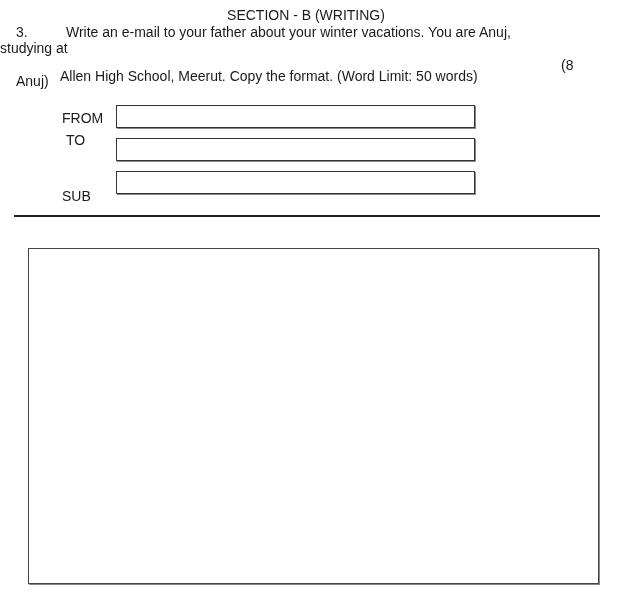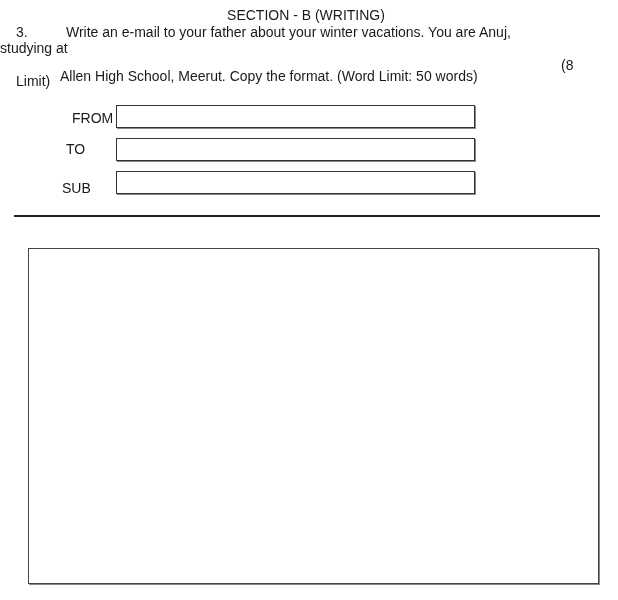--- a/index.html
+++ b/index.html
@@ -59,33 +59,33 @@
 
   <div class="abs heading">
     <span>SECTION - B (WRITING)</span>
   </div>
 
   <div class="abs" style="left:16px; top:24px;">3.</div>
   <div class="abs" style="left:66px; top:24px;">Write an e-mail to your father about your winter vacations. You are Anuj,</div>
   <div class="abs" style="left:0; top:40px;">studying at</div>
   <div class="abs" style="left:60px; top:68px;">Allen High School, Meerut. Copy the format. (Word Limit: 50 words)</div>
   <div class="abs" style="left:561px; top:57px;">(8</div>
-  <div class="abs" style="left:16px; top:73px;">Limit)</div>
+  <div class="abs" style="left:16px; top:73px;">Anuj)</div>
 
-  <div class="abs label" style="left:72px; top:110px;">FROM</div>
+  <div class="abs label" style="left:62px; top:110px;">FROM</div>
   <div class="field-box" style="left:116px; top:105px; width:359px; height:23px;">
     <span></span>
   </div>
 
-  <div class="abs label" style="left:66px; top:141px;">TO</div>
+  <div class="abs label" style="left:66px; top:132px;">TO</div>
   <div class="field-box" style="left:116px; top:138px; width:359px; height:23px;">
     <span></span>
   </div>
 
-  <div class="abs label" style="left:62px; top:180px;">SUB</div>
+  <div class="abs label" style="left:62px; top:188px;">SUB</div>
   <div class="field-box" style="left:116px; top:171px; width:359px; height:23px;">
     <span></span>
   </div>
 
   <div class="rule"></div>
 
   <div class="answer-box">
     <span></span>
   </div>
 

